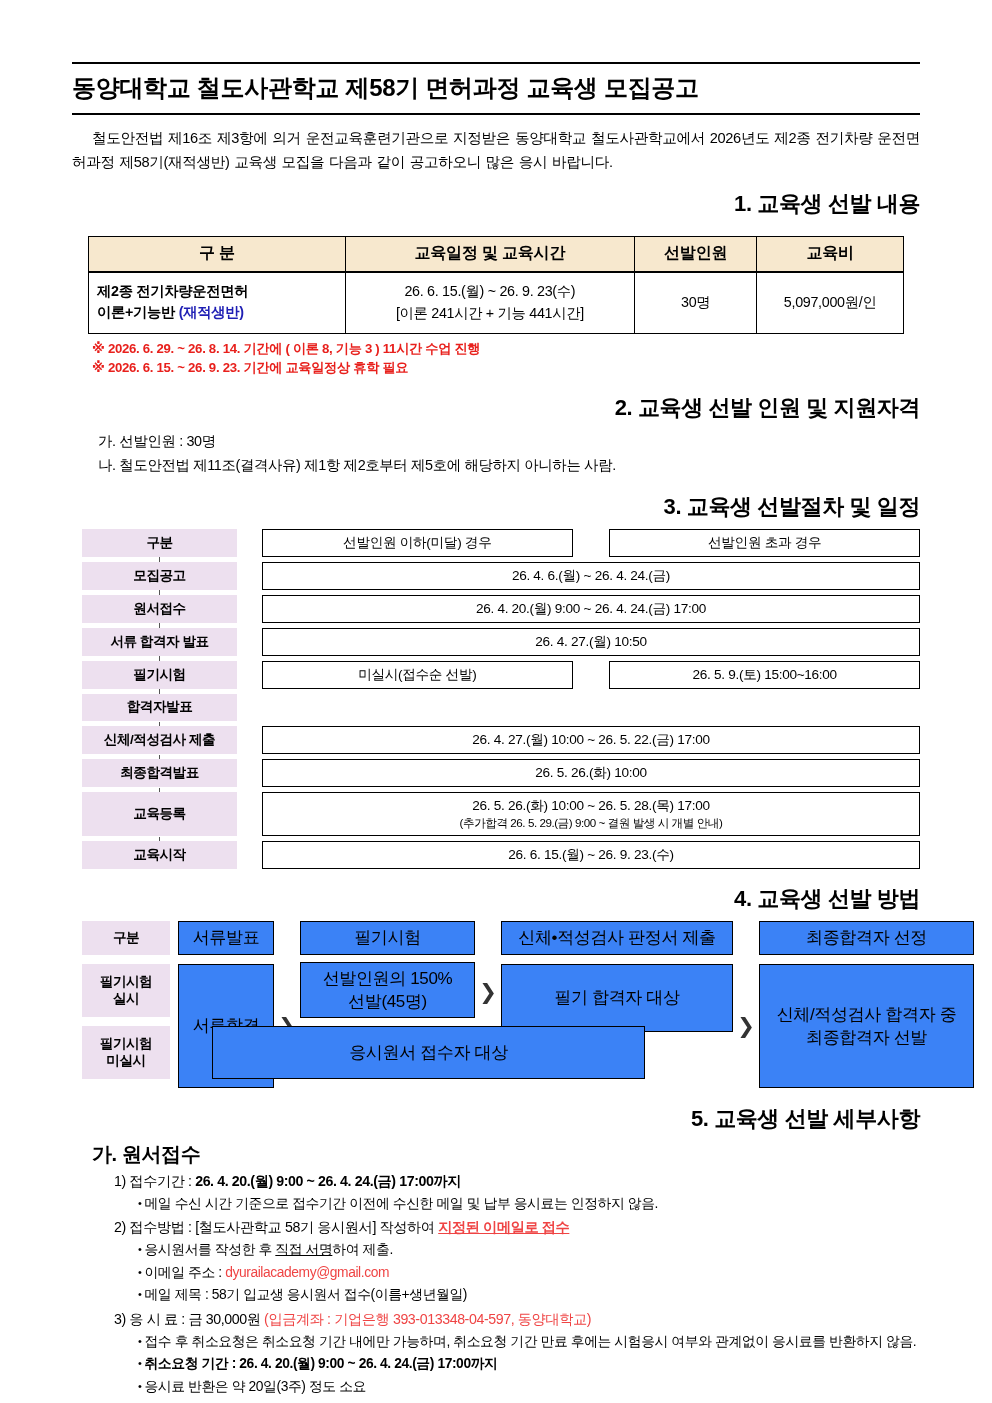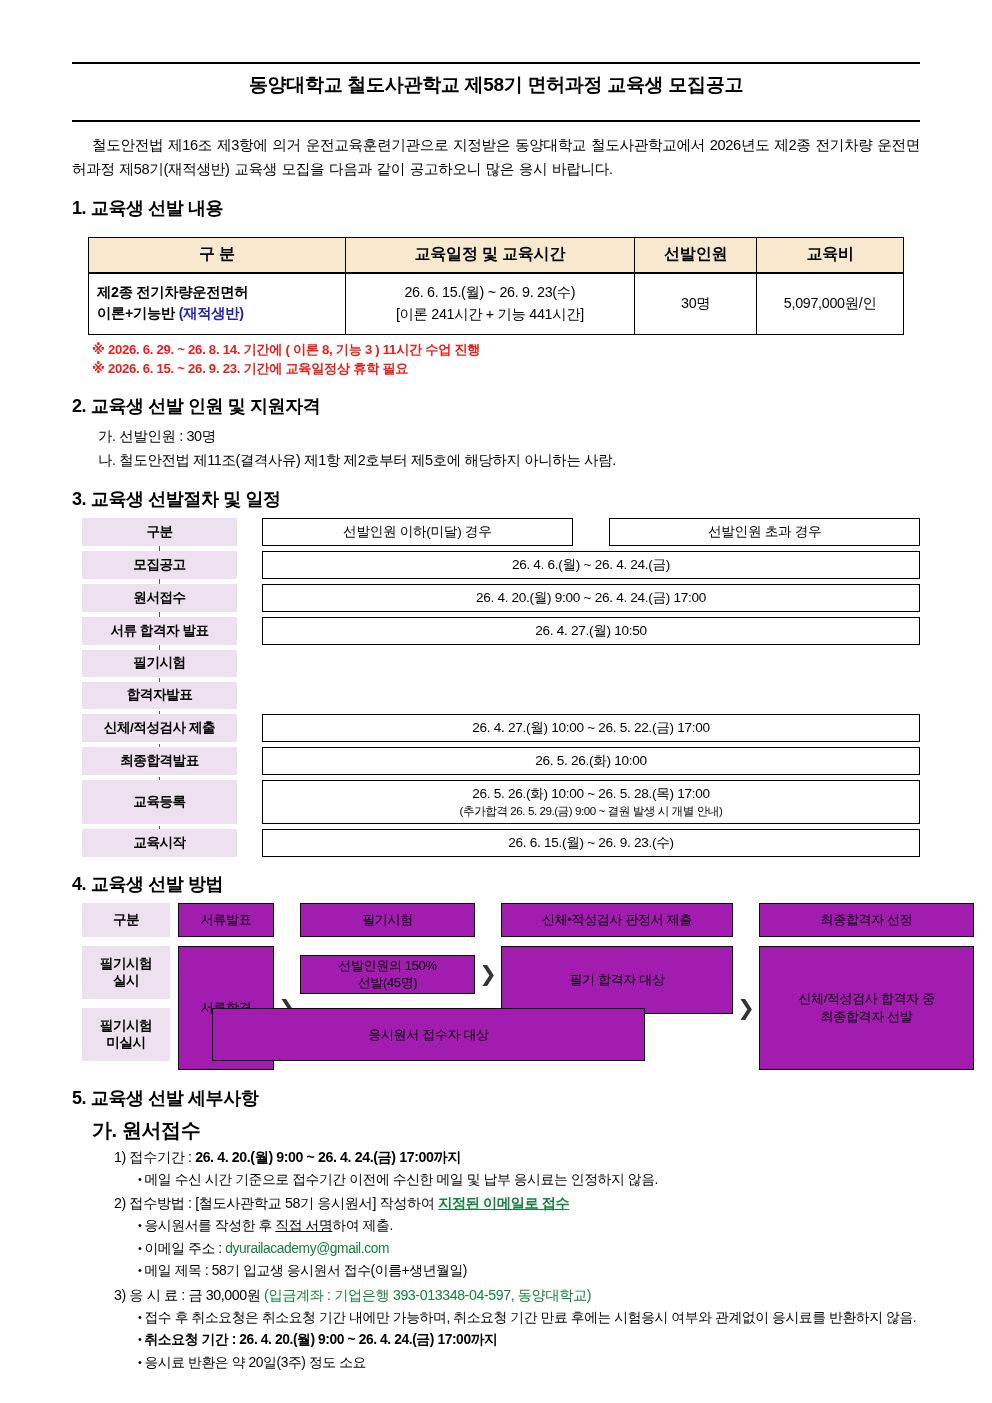--- a/index.html
+++ b/index.html
@@ -13,46 +13,47 @@
     font-size: 13.5px;
     overflow: hidden;
   }
   .page { position: relative; width: 992px; height: 1403px; padding: 0 72px; }
 
   
   .title-wrap { margin-top: 62px; }
   .title-rule-top { border-top: 2.5px solid #000; }
   .title-rule-bottom { border-top: 2.5px solid #000; }
   .doc-title {
-    text-align: center;
-    font-size: 19px;
+    text-align: left;
+    font-size: 24px;
     font-weight: bold;
     letter-spacing: -0.3px;
-    padding: 8px 0 22px 0;
+    padding: 8px 0 9px 0;
     white-space: nowrap;
   }
 
   
   .intro {
     margin-top: 12px;
     font-size: 14.6px;
     line-height: 1.62;
     text-align: justify;
     letter-spacing: -0.35px;
     word-spacing: 1px;
   }
   .intro .ind { display: inline-block; width: 20px; }
 
   
   .sec-h {
-    font-size: 18px;
+    font-size: 22px;
     font-weight: bold;
     letter-spacing: -0.4px;
     margin-top: 15px;
     margin-bottom: 7px;
+    text-align: right;
   }
 
   
   .t1-wrap { margin: 17px 16px 0 16px; }
   table.t1 {
     width: 100%;
     border-collapse: collapse;
     table-layout: fixed;
   }
   table.t1 th, table.t1 td {
@@ -150,24 +151,24 @@
     display: flex; align-items: center; justify-content: center;
     line-height: 1.28;
   }
   .m-lab.h1 { height: 34px; }
   .m-lab.h2 { height: 53px; margin-top: 9px; }
   .m-lab.h3 { height: 53px; margin-top: 9px; }
   .m-box {
     border: 1.3px solid #000;
     display: flex; align-items: center; justify-content: center;
     text-align: center;
-    font-size: 13px;
+    font-size: 17px;
     letter-spacing: -0.35px;
     line-height: 1.36;
-    background: #a21caf;
+    background: #3b82f6;
     padding: 0 4px;
   }
   .m-head { height: 34px; }
   .chev {
     font-size: 21px;
     color: #333;
     display: flex; align-items: center; justify-content: center;
     font-family: "DejaVu Sans", sans-serif;
     font-weight: 300;
   }
@@ -178,21 +179,21 @@
   .chevw { width: 26px; flex: 0 0 26px; }
   .stack { display: flex; flex-direction: column; }
 
   
   .d-a  { font-size: 20px; font-weight: bold; margin-left: 20px; margin-top: 4px; letter-spacing:-0.4px; }
   .d-n  { font-size: 14.2px; margin-left: 42px; margin-top: 2px; letter-spacing:-0.4px; line-height: 1.55; }
   .d-b  { font-size: 13.8px; margin-left: 66px; margin-top: 1px; letter-spacing:-0.4px; line-height: 1.56; text-indent: -10px; padding-left: 10px; }
   .d-b.wide { margin-right: 2px; }
   .bold { font-weight: bold; }
   .ul { text-decoration: underline; }
-  .blue2 { color: #15803d; }
+  .blue2 { color: #ef4444; }
   .bullet-dot::before { content: "\2022"; font-size: 11px; margin-right: 3px; vertical-align: 1px; }
 </style>
 </head>
 <body>
 
 <div class="page">
 
   <div class="title-wrap">
     <div class="title-rule-top"></div>
     <div class="doc-title">동양대학교 철도사관학교 제58기 면허과정 교육생 모집공고</div>
@@ -271,20 +272,24 @@
       <div class="srow h-2">
         <div class="slabel">서류 합격자 발표</div>
         <div class="sbody">
           <div class="sbox full">
             <div>26. 4. 27.(월) 10:50</div>
           </div>
         </div>
       </div>
       <div class="srow h-2">
         <div class="slabel">필기시험</div>
+        <div class="sbody">
+          <div class="sbox half-l">미실시(접수순 선발)</div>
+          <div class="sbox half-r">26. 5. 9.(토) 15:00~16:00</div>
+        </div>
       </div>
       <div class="srow h-2">
         <div class="slabel">합격자발표</div>
       </div>
       <div class="srow h-2">
         <div class="slabel">신체/적성검사 제출</div>
         <div class="sbody">
           <div class="sbox full">
             <div>26. 4. 27.(월) 10:00 ~ 26. 5. 22.(금) 17:00</div>
           </div>
@@ -352,21 +357,21 @@
         <div class="m-box" style="height:124px;margin-top:9px;">서류합격</div>
       </div>
 
       <div class="chevw stack">
         <div style="height:34px"></div>
         <div class="chev" style="height:124px;margin-top:9px;">❯</div>
       </div>
 
       <div class="colB stack">
         <div class="m-box m-head">필기시험</div>
-        <div class="m-box" style="height:39px;margin-top:18px;">
+        <div class="m-box" style="height:56px;margin-top:7px;">
           <div>
             <div>선발인원의 150%</div>
             <div>선발(45명)</div>
           </div>
         </div>
       </div>
 
       <div class="chevw stack">
         <div style="height:34px"></div>
         <div class="chev" style="height:56px;margin-top:9px;">❯</div>

